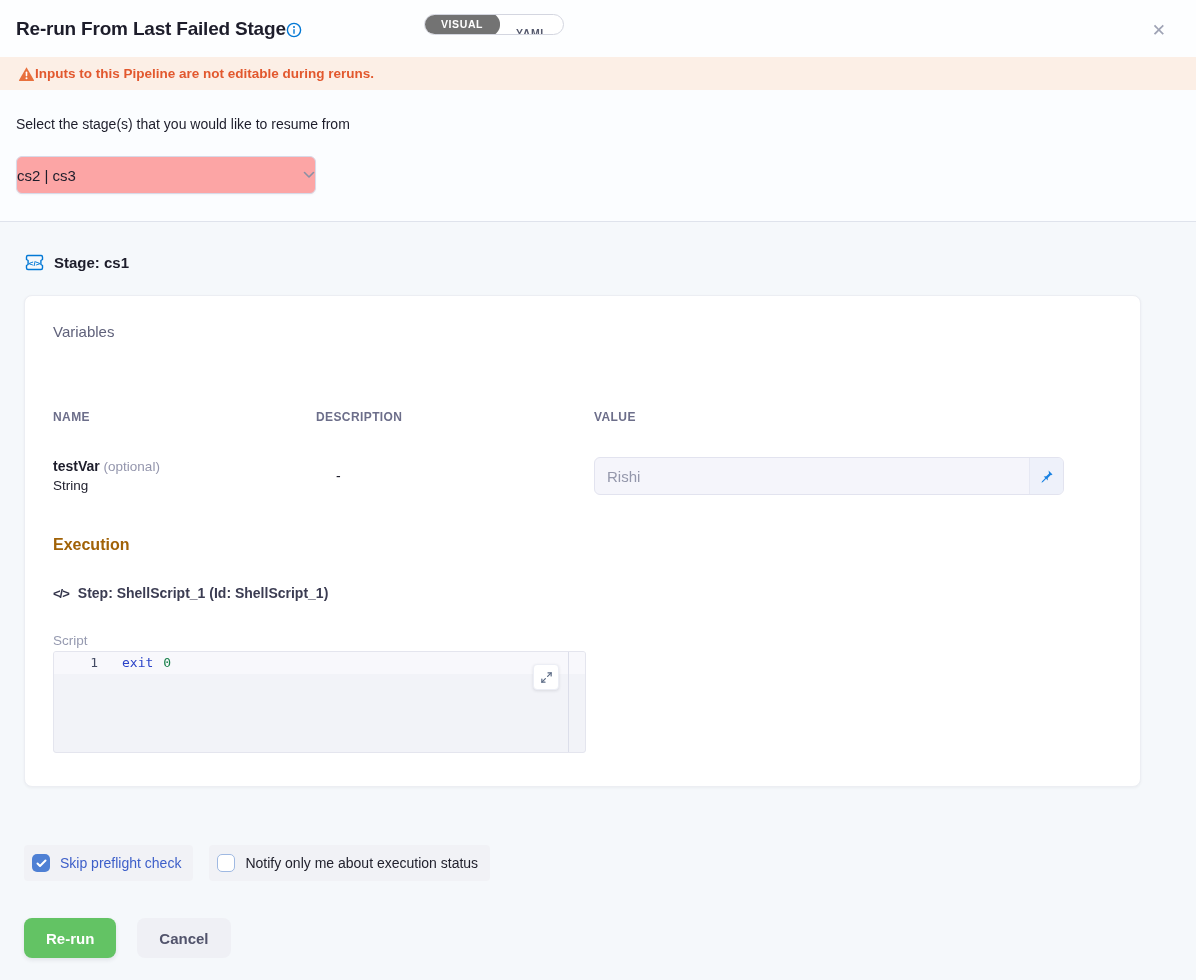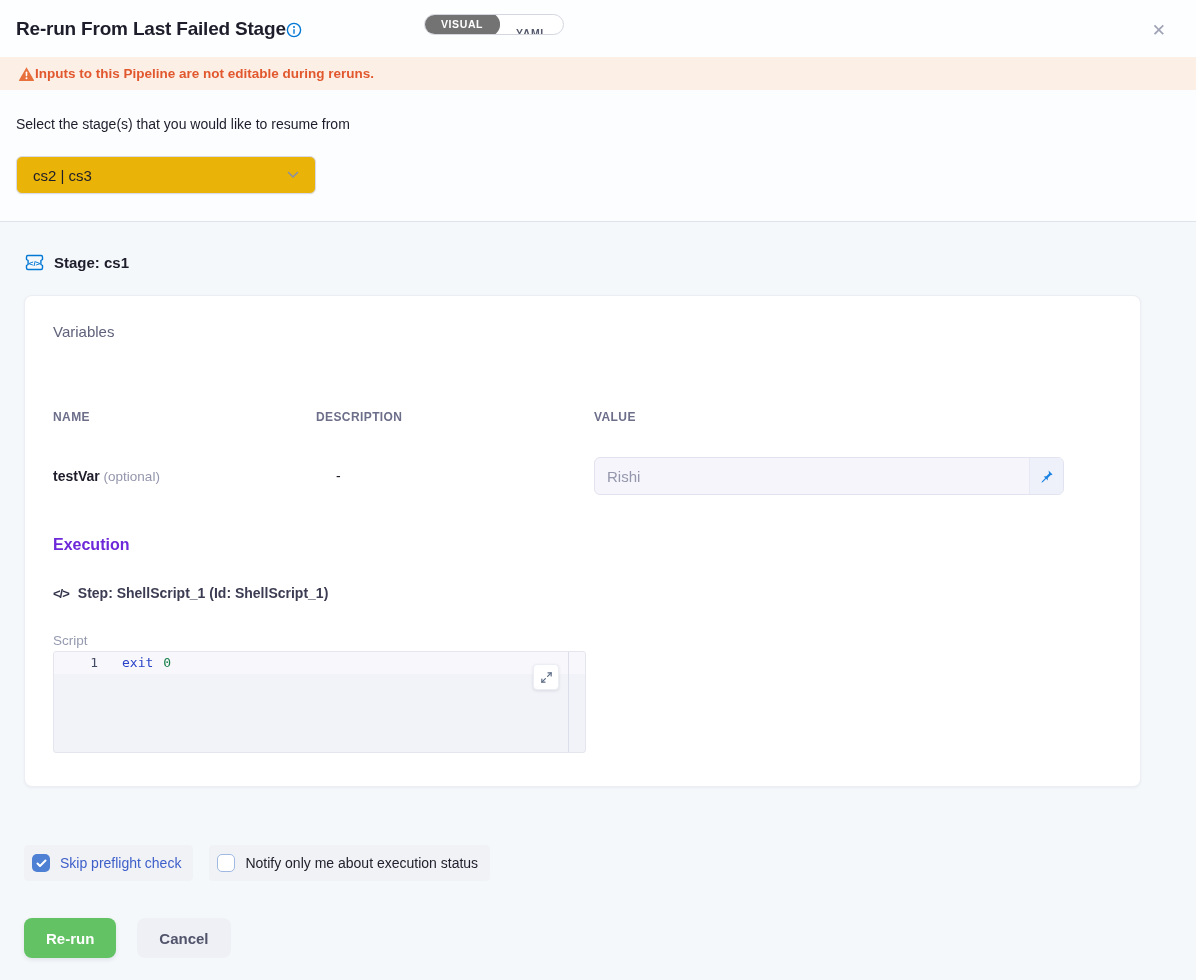--- a/index.html
+++ b/index.html
@@ -52,23 +52,23 @@
 
   
   .section-select {
     height: 132px; background: #fbfdff;
     border-bottom: 1px solid #dfe3ec;
     padding: 26px 16px 0; flex: none;
   }
   .select-label { font-size: 14px; color: #1d1d2b; }
   .dropdown {
     margin-top: 24px; width: 300px; height: 38px;
-    background: #eab308; border: 1px solid #d8dae8; border-radius: 6px;
+    background: #fca5a5; border: 1px solid #d8dae8; border-radius: 6px;
     display: flex; align-items: center; justify-content: space-between;
-    padding: 0 16px; cursor: pointer; box-shadow: 0 1px 2px rgba(40,41,61,0.04);
+    padding: 0 0; cursor: pointer; box-shadow: 0 1px 2px rgba(40,41,61,0.04);
   }
   .dropdown-value { font-size: 15px; color: #1d1d2b; }
 
   
   .main { flex: 1; background: #f5f8fb; padding: 28px 24px 0; }
   .stage-row { display: flex; align-items: center; gap: 9px; height: 24px; }
   .stage-title { font-size: 15px; font-weight: bold; color: #1d1d2b; }
 
   .card {
     margin-top: 21px; width: 1117px; min-height: 492px;
@@ -99,21 +99,21 @@
     flex: 1; border: none; outline: none; background: transparent;
     padding: 0 12px; font-size: 15px; color: #9497ab;
     font-family: "Liberation Sans", sans-serif;
   }
   .pin-btn {
     width: 34px; border: none; border-left: 1px solid #e6e8f3;
     background: #eef1fa; cursor: pointer;
     display: flex; align-items: center; justify-content: center;
   }
 
-  .exec-title { margin-top: 38px; font-size: 16px; font-weight: bold; color: #6d28d9; }
+  .exec-title { margin-top: 38px; font-size: 16px; font-weight: bold; color: #a16207; }
   .step-row { margin-top: 31px; display: flex; align-items: center; gap: 9px; }
   .step-glyph { font-size: 13px; font-weight: bold; color: #33344a; letter-spacing: -1px; }
   .step-title { font-size: 14px; font-weight: bold; color: #3b3c52; }
   .script-label { margin-top: 32px; font-size: 13.5px; color: #969ab0; }
 
   .editor {
     position: relative; margin-top: 3px; width: 533px; height: 102px;
     background: #f2f3f8; border: 1px solid #e4e5ee; border-radius: 3px;
     font-family: "DejaVu Sans Mono", monospace; font-size: 13px;
     cursor: text; overflow: hidden;
@@ -231,20 +231,21 @@
         <div class="col-header">DESCRIPTION</div>
         <div class="col-header">VALUE</div>
       </div>
 
       <div class="grid-3 table-row">
         <div>
           <div class="var-name-line">
             <span class="var-name">testVar</span>
             <span class="var-optional">(optional)</span>
           </div>
+          <div class="var-type">String</div>
         </div>
         <div class="var-desc">-</div>
         <div>
           <div class="input-group">
             <input type="text" disabled="" value="Rishi" style="">
             <button class="pin-btn">
               <svg width="15" height="15" viewBox="0 0 16 16">
                 <path d="M10.2 1.6 L14.4 5.8 L12.8 6.6 L12.5 6.4 L9.4 9.5 L9.3 12.2 L7.6 10.5 L4.2 13.9 L2.6 14.6 L3.3 13 L6.7 9.6 L5 7.9 L7.7 7.8 L10.8 4.7 L10.6 4.4 Z" fill="#1a82e2"></path>
               </svg>
             </button>

